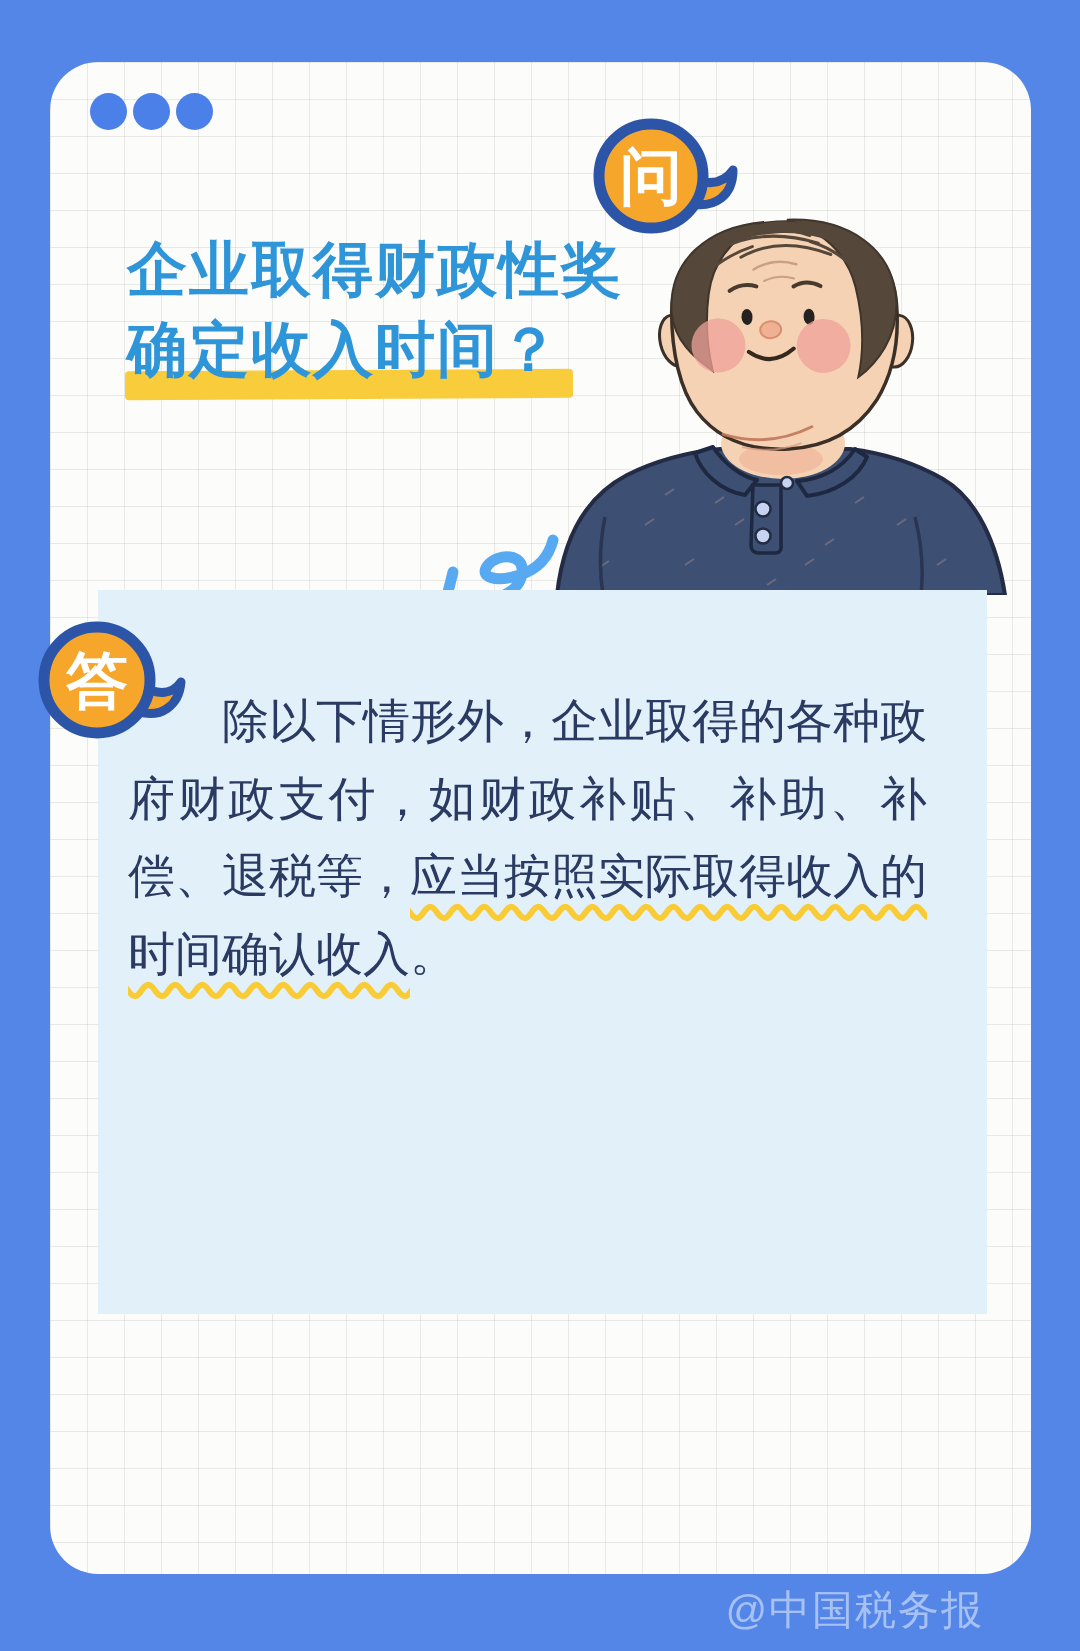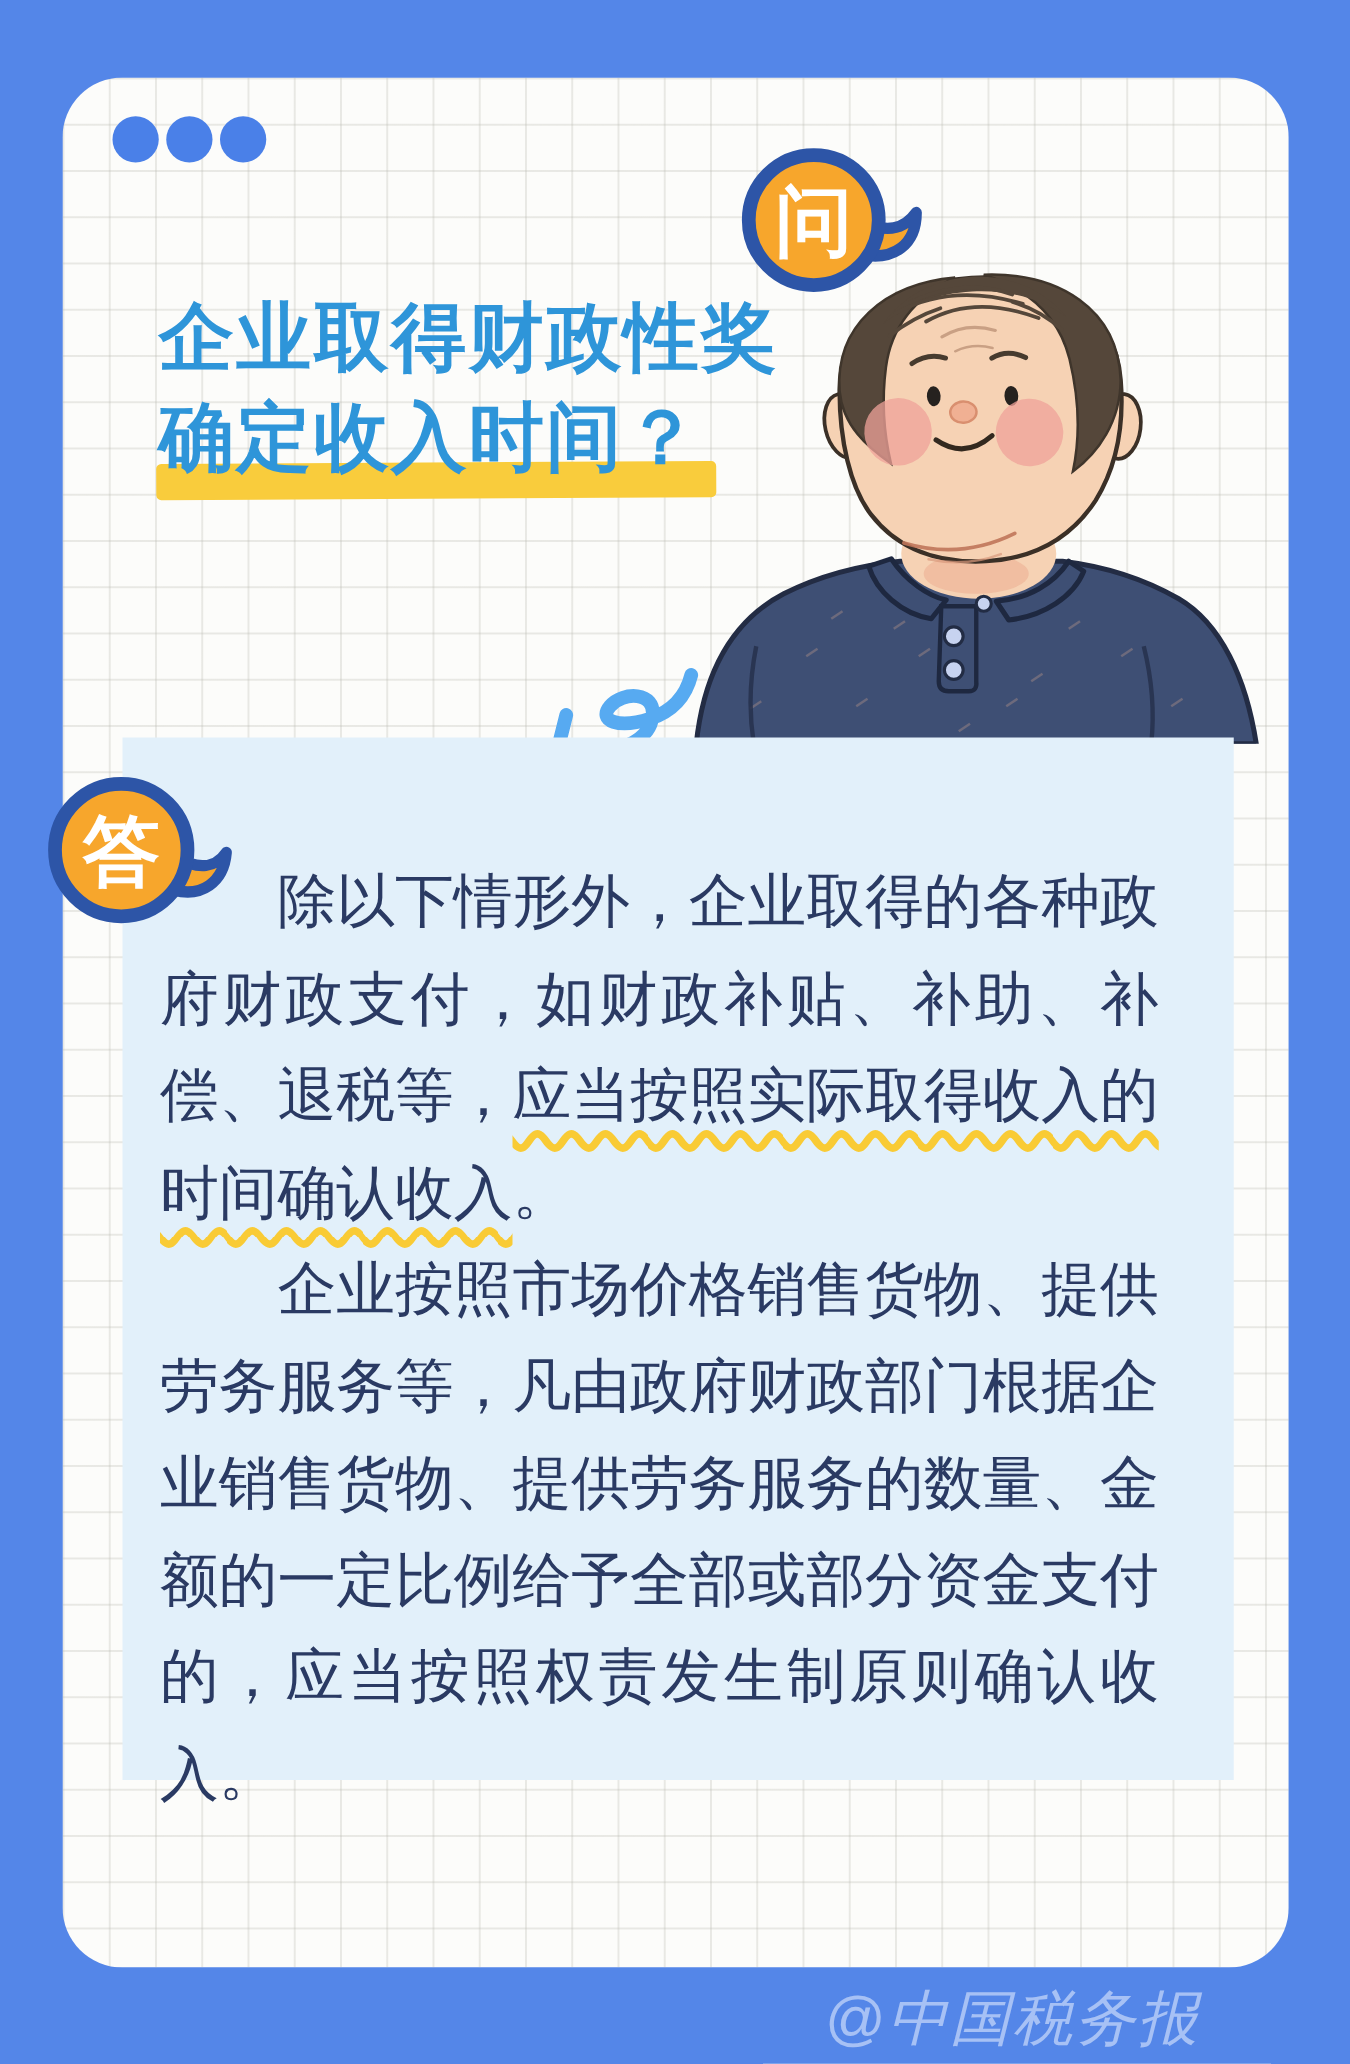--- a/index.html
+++ b/index.html
@@ -40,42 +40,41 @@
   .badge text {
     font-family:"Liberation Sans","DejaVu Sans",sans-serif;
     font-weight:bold; fill:#ffffff; font-size:62px;
   }
   .q-badge { left:517px; top:46px; width:180px; height:140px; }
   .a-badge { left:-37px; top:552px; width:180px; height:140px; }
 
   .man { position:absolute; left:455px; top:133px; width:505px; height:400px; }
 
   .answer-box {
-    position:absolute; left:48px; top:528px; width:889px; height:834px;
+    position:absolute; left:48px; top:528px; width:889px; height:724px;
     background:#e2f0fa;
     padding:92px 60px 0 30px;
     font-size:47px; line-height:77.5px; color:#2a3a63;
     text-align:justify; text-justify:inter-character;
   }
   .answer-box p { text-indent:2em; }
   .wavy {
     text-decoration-line:underline;
     text-decoration-style:wavy;
     text-decoration-color:#f9cb35;
     text-decoration-thickness:6px;
     text-underline-offset:13px;
   }
 
   .arrow { position:absolute; left:320px; top:403px; width:200px; height:170px; }
 
   .watermark {
-    position:absolute; right:120px; top:1583px;
-    font-size:48px; letter-spacing:2px;
+    position:absolute; right:96px; top:1583px;
+    font-size:41px; letter-spacing:2px;
     color:rgba(235,243,255,.55);
-    font-style:italic;
   }
 </style>
 </head>
 <body>
 
 <div class="card">
 
   <div class="dots">
     <span class="dot"></span>
     <span class="dot"></span>
@@ -169,21 +168,20 @@
   <svg class="arrow" viewBox="0 0 200 170">
     <g fill="none" stroke="#57aaf1" stroke-width="11" stroke-linecap="round" stroke-linejoin="round">
       <path d="M 183 75 C 178 95 165 105 150 110 C 125 118 108 112 118 100
                C 128 88 155 88 152 108 C 150 126 128 138 100 135 C 93 134 87 138 82 143"></path>
       <path d="M 83 107 L 73 147 L 117 153"></path>
     </g>
   </svg>
 
   <div class="answer-box">
     <p><span>除以下情形外，企业取得的各种政府财政支付，如财政补贴、补助、补偿、退税等，</span><span class="wavy">应当按照实际取得收入的时间确认收入</span><span>。</span></p>
-    <p>企业按照市场价格销售货物、提供劳务服务等，凡由政府财政部门根据企业销售货物、提供劳务服务的数量、金额的一定比例给予全部或部分资金支付的，应当按照权责发生制原则确认收入。</p>
   </div>
 
   <svg class="badge a-badge" viewBox="0 0 180 140">
     <path d="M 128 72 C 146 82 160 80 168 68 C 166 92 148 104 126 98 Z" fill="#f7a62c" stroke="#2d55a7" stroke-width="9" stroke-linejoin="round"></path>
     <circle cx="84" cy="66" r="53" fill="#f7a62c" stroke="#2d55a7" stroke-width="11"></circle>
     <text x="84" y="88" text-anchor="middle">答</text>
   </svg>
 
 </div>
 

